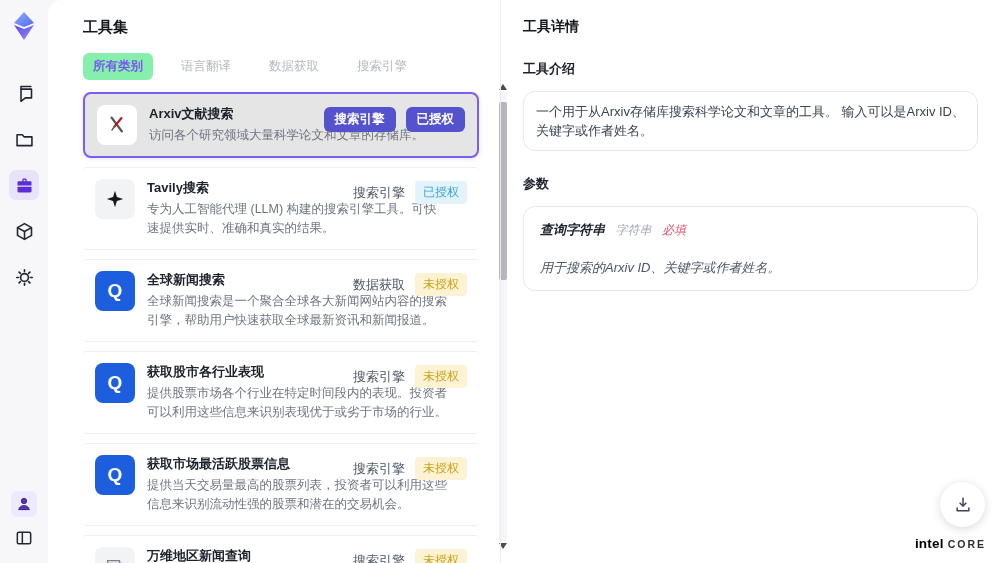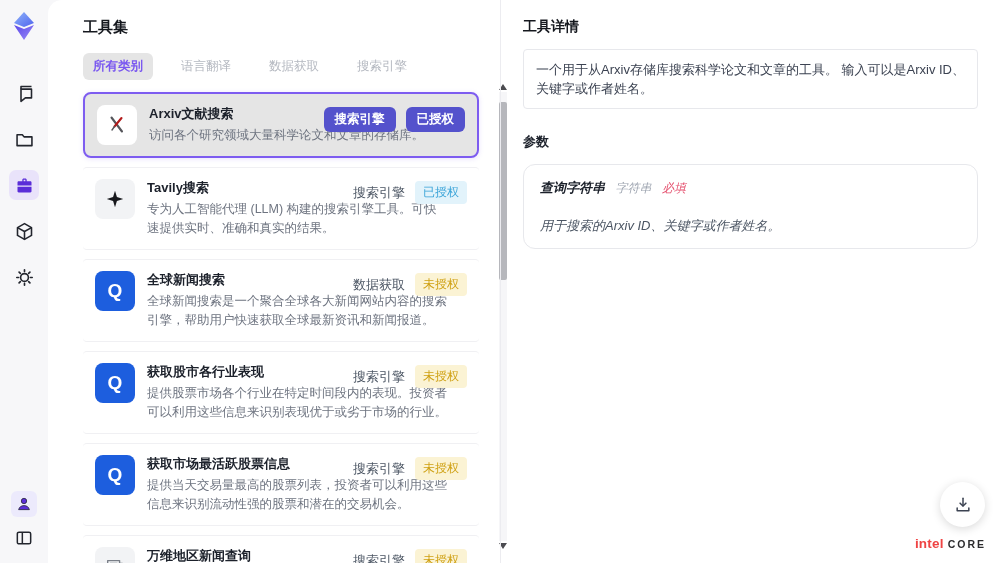--- a/index.html
+++ b/index.html
@@ -35,21 +35,21 @@
   .main {
     position:absolute; left:48px; top:0; right:0; bottom:0;
     background:#fff; border-top-left-radius:14px;
   }
 
   
   .list-panel { position:absolute; left:15px; top:0; width:452px; bottom:0; padding:18px 20px 0 20px; }
   .page-title { font-size:15px; font-weight:700; color:#15181e; }
   .tabs { margin-top:16px; display:flex; gap:18px; align-items:center; }
   .tab { font-size:12.5px; color:#b4b8c0; padding:5px 10px; border-radius:6px; cursor:pointer; white-space:nowrap; }
-  .tab.active { color:#7a58f0; background:#e5e5e5; font-weight:700; }
+  .tab.active { color:#7a58f0; background:#86efac; font-weight:700; }
 
   .cards { margin-top:12px; padding-right:16px; }
   .card {
     position:relative; background:#fff;
     border-top:1px solid #f0f0f3; border-bottom:1px solid #f0f0f3;
     border-radius:4px; padding:11px 12px; margin-bottom:9px; cursor:pointer;
   }
   .card.selected {
     border:2px solid #7d5cf0; border-radius:8px; background:#e5e5e5;
     box-shadow:0 1px 5px rgba(125,92,240,.18);
@@ -81,37 +81,37 @@
   .sb-thumb { position:absolute; left:1px; width:8px; top:18px; height:178px; background:#b6b7bc; border-radius:2px; }
   .sb-arrow { position:absolute; left:1px; width:0; height:0; border-left:4px solid transparent; border-right:4px solid transparent; }
   .sb-up   { top:0;  border-bottom:6px solid #4b4b50; }
   .sb-down { bottom:0; border-top:6px solid #4b4b50; }
 
   
   .detail-panel { position:absolute; left:452px; right:0; top:0; bottom:0; border-left:1px solid #ececf0; padding:18px 22px; }
   .detail-title { font-size:14px; font-weight:700; color:#15181e; }
   .section-heading { font-size:13px; font-weight:700; color:#1c212b; margin-top:24px; }
   .info-box {
-    margin-top:13px; border:1px solid #e7e8ec; border-radius:4px;
+    margin-top:13px; border:1px solid #e7e8ec; border-radius:12px;
     padding:10px 12px; font-size:13px; color:#3c4352; line-height:19px;
   }
   .param-box { margin-top:13px; border:1px solid #e7e8ec; border-radius:12px; padding:13px 16px;font-style:italic; }
   .param-name { font-size:13px; font-weight:700; color:#1c212b; }
   .param-type { font-size:12px; color:#9ca3af; margin-left:6px; }
   .param-required { font-size:12px; color:#e5506e; margin-left:6px; }
   .param-desc { margin-top:20px; font-size:13px; color:#4b5563; }
 
   
   .fab {
     position:absolute; right:15px; bottom:36px; width:45px; height:45px; border-radius:50%;
     background:#fff; box-shadow:0 2px 10px rgba(0,0,0,.15);
     display:flex; align-items:center; justify-content:center; cursor:pointer; z-index:9;
   }
   .brand { position:absolute; right:14px; bottom:12px; display:flex; align-items:baseline; gap:4px; z-index:9; }
-  .brand-primary { font-size:13.5px; font-weight:700; color:#ef4444; letter-spacing:.2px; }
+  .brand-primary { font-size:13.5px; font-weight:700; color:#000000; letter-spacing:.2px; }
   .brand-secondary { font-size:10.5px; font-weight:600; color:#2c2c2e; letter-spacing:2px; }
 </style>
 </head>
 <body>
 
 <div class="sidebar">
   <div class="logo-wrap">
     <svg width="32" height="32" viewBox="0 0 32 32">
       <defs>
         <linearGradient id="g1" x1="0" y1="0" x2="1" y2="1">
@@ -282,20 +282,21 @@
       <div class="sb-arrow sb-up"></div>
       <div class="sb-track"></div>
       <div class="sb-thumb"></div>
       <div class="sb-arrow sb-down"></div>
     </div>
   </div>
 
   <div class="detail-panel">
     <div class="detail-title">工具详情</div>
 
+    <div class="section-heading">工具介绍</div>
     <div class="info-box">一个用于从Arxiv存储库搜索科学论文和文章的工具。 输入可以是Arxiv ID、关键字或作者姓名。</div>
 
     <div class="section-heading">参数</div>
     <div class="param-box">
       <div>
         <span class="param-name">查询字符串</span>
         <span class="param-type">字符串</span>
         <span class="param-required">必填</span>
       </div>
       <div class="param-desc">用于搜索的Arxiv ID、关键字或作者姓名。</div>

